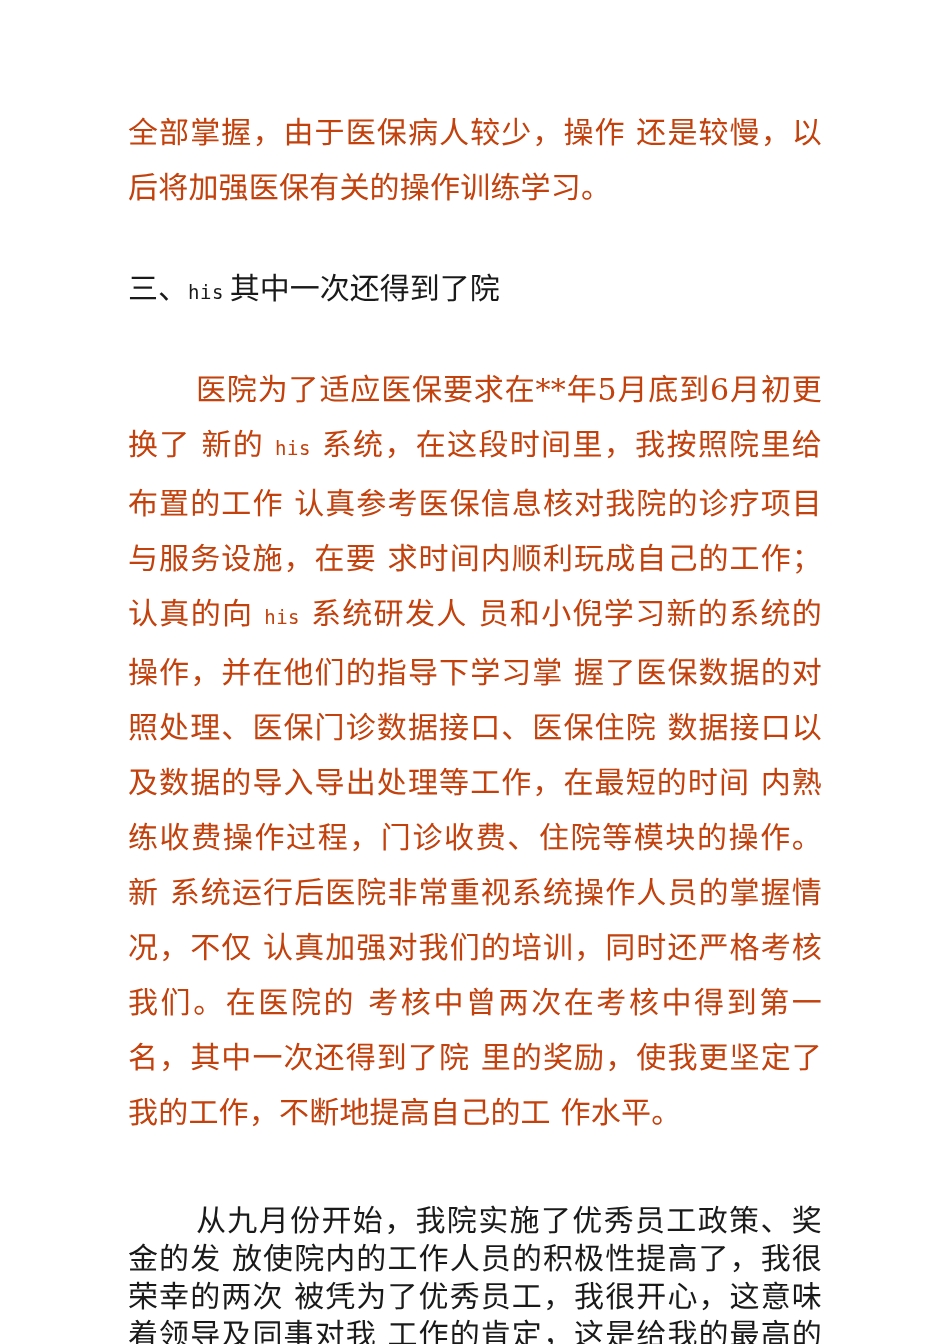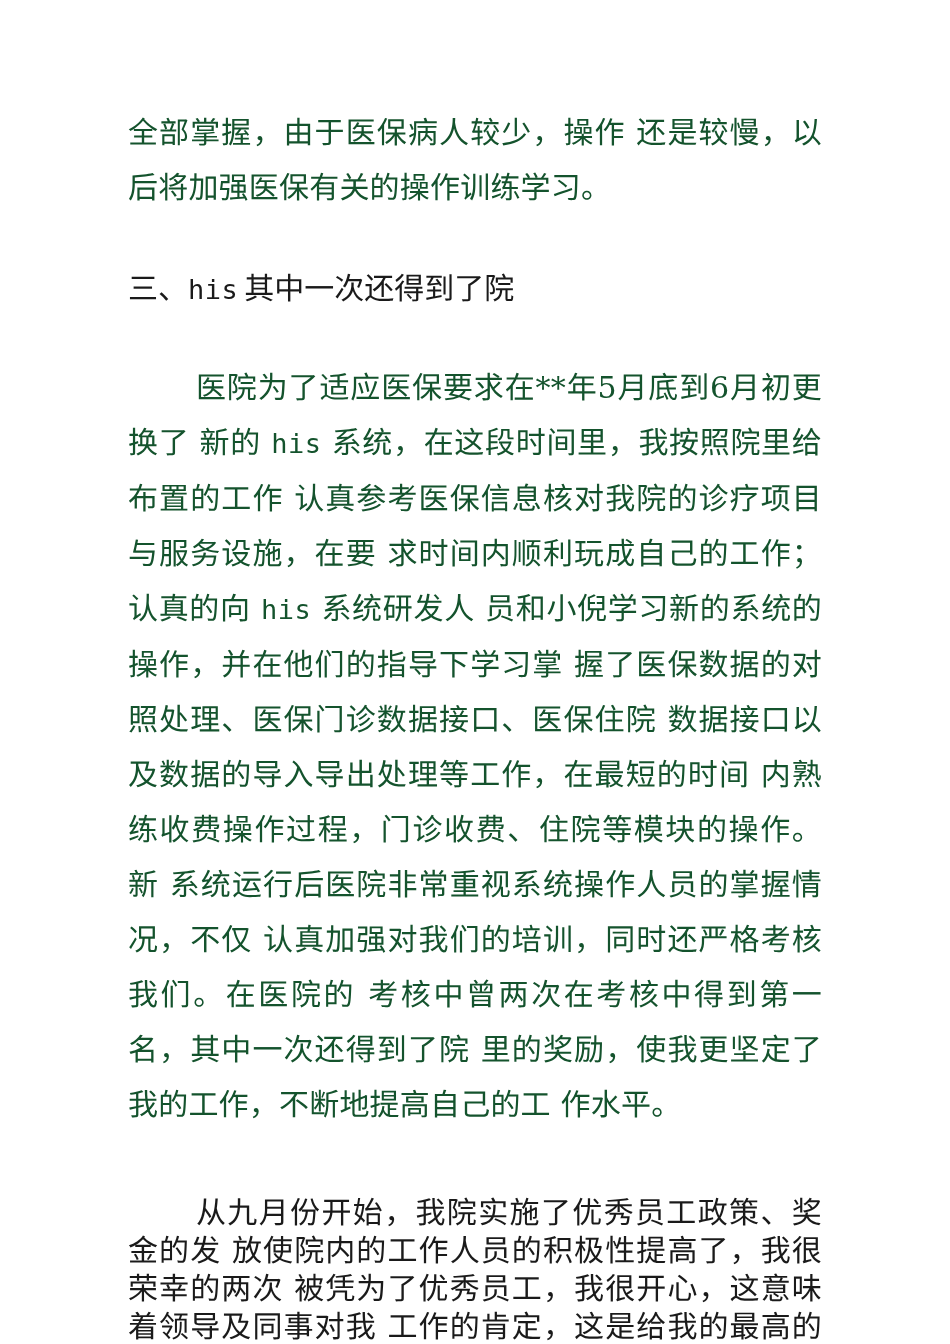--- a/index.html
+++ b/index.html
@@ -32,21 +32,21 @@
   }
 
   
   .para {
     font-size: 30px;
     line-height: 55px;
     letter-spacing: 0.2px;
     text-align: justify;
     text-justify: inter-ideograph;
     margin: 0;
-    color: #14532d;
+    color: #c2410c;
     font-weight: 400;
   }
 
   .para.indent {
     text-indent: 68px;
   }
 
   
   .para-open {
     margin-top: 105px;
@@ -59,21 +59,21 @@
     margin: 0;
     margin-top: 52px;
     font-weight: 400;
     color: #1a1a1a;
     text-align: left;
     white-space: nowrap;
   }
 
   .mono {
     font-family: "DejaVu Sans Mono", "Liberation Mono", monospace;
-    font-size: 27px;
+    font-size: 19px;
     letter-spacing: 0.5px;
   }
 
   
   .body-block {
     margin-top: 48px;
   }
 
   
   .para-tight {

